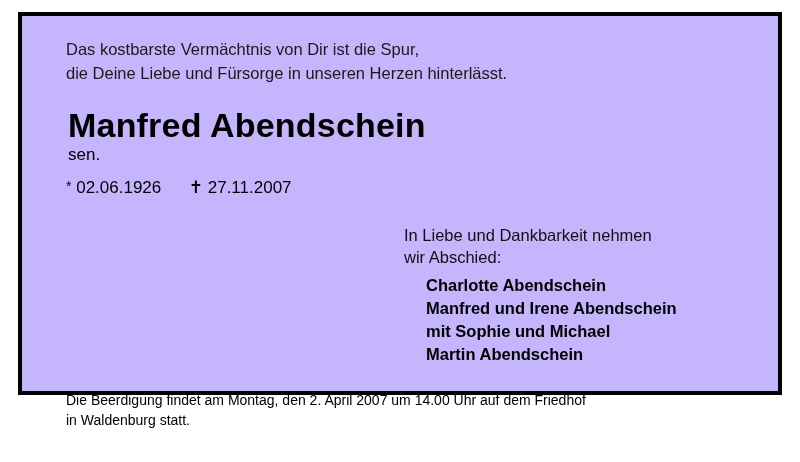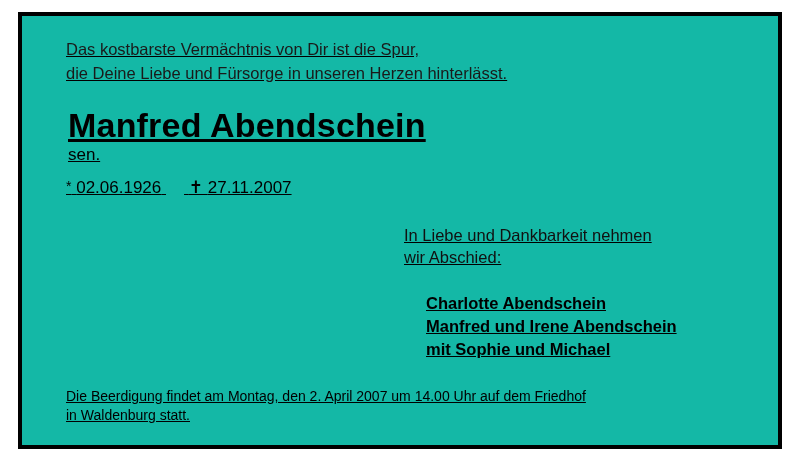--- a/index.html
+++ b/index.html
@@ -12,25 +12,24 @@
     height: 462px;
     font-family: "Liberation Sans", sans-serif;
     color: #000000;
     overflow: hidden;
   }
   .obituary-card {
     position: absolute;
     left: 18px;
     top: 12px;
     width: 764px;
-    height: 437px;
-    background: #14b8a6;
+    height: 383px;
+    background: #c4b5fd;
     border: 4px solid #000000;
     box-sizing: border-box;
-    text-decoration: underline;
   }
   .inner {
     position: relative;
     width: 100%;
     height: 100%;
     box-sizing: border-box;
     padding: 22px 44px 0 44px;
   }
   .epitaph {
     font-size: 16.5px;
@@ -75,21 +74,21 @@
     margin-top: 26px;
     margin-left: 338px;
     font-size: 16.5px;
     line-height: 1.35;
   }
   .mourners-intro {
     white-space: pre-line;
     color: #111111;
   }
   .mourners-list {
-    margin-top: 24px;
+    margin-top: 6px;
     margin-left: 22px;
     font-weight: bold;
     line-height: 1.38;
     font-size: 16.5px;
   }
   .funeral-info {
     margin-top: 26px;
     font-size: 14px;
     line-height: 1.4;
     white-space: pre-line;
@@ -117,20 +116,21 @@
       <span>27.11.2007</span>
     </div>
 
     <div class="mourners-block">
       <div class="mourners-intro">In Liebe und Dankbarkeit nehmen
 wir Abschied:</div>
       <div class="mourners-list">
         <div>Charlotte Abendschein</div>
         <div>Manfred und Irene Abendschein</div>
         <div>mit Sophie und Michael</div>
+        <div>Martin Abendschein</div>
       </div>
     </div>
 
     <div class="funeral-info">Die Beerdigung findet am Montag, den 2. April 2007 um 14.00 Uhr auf dem Friedhof
 in Waldenburg statt.</div>
 
   </div>
 </div>
 
 </body></html>

